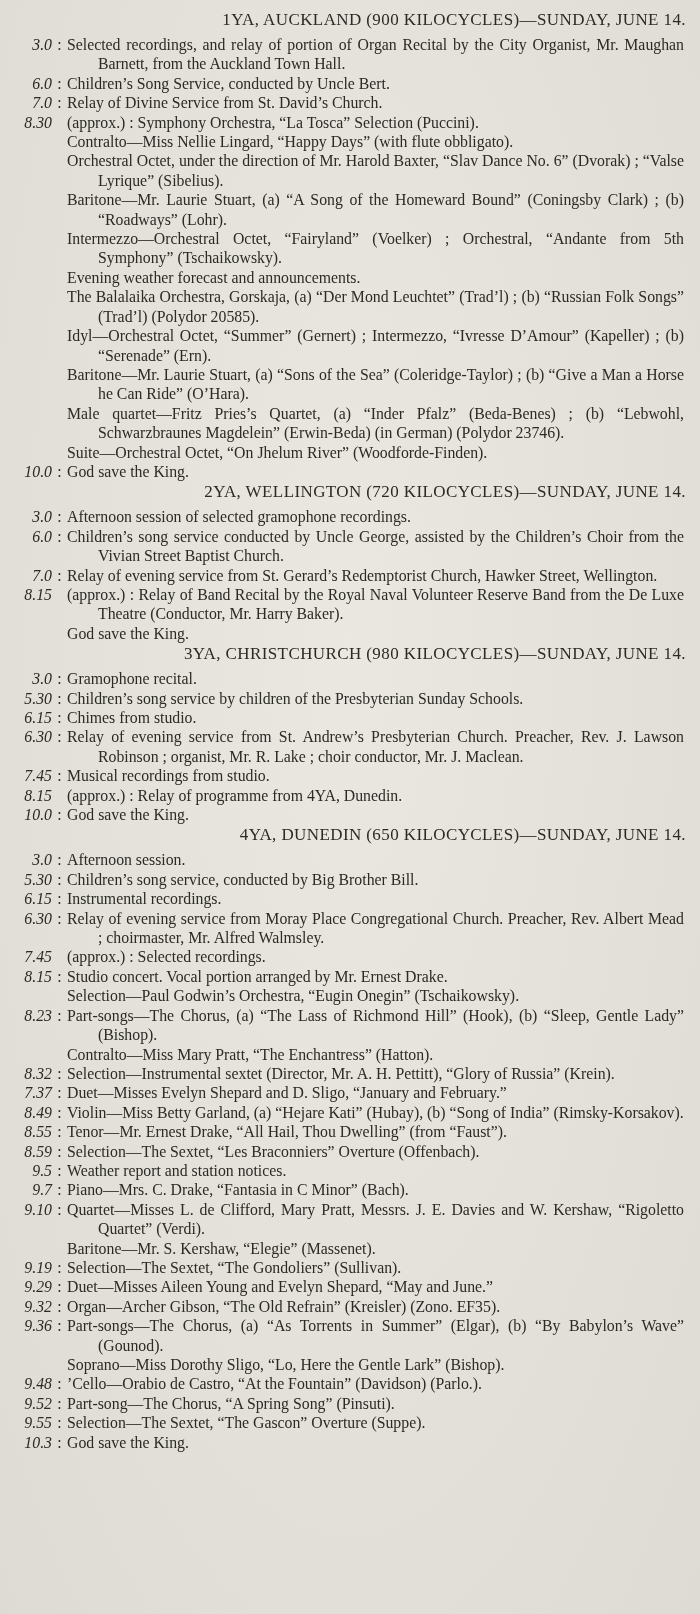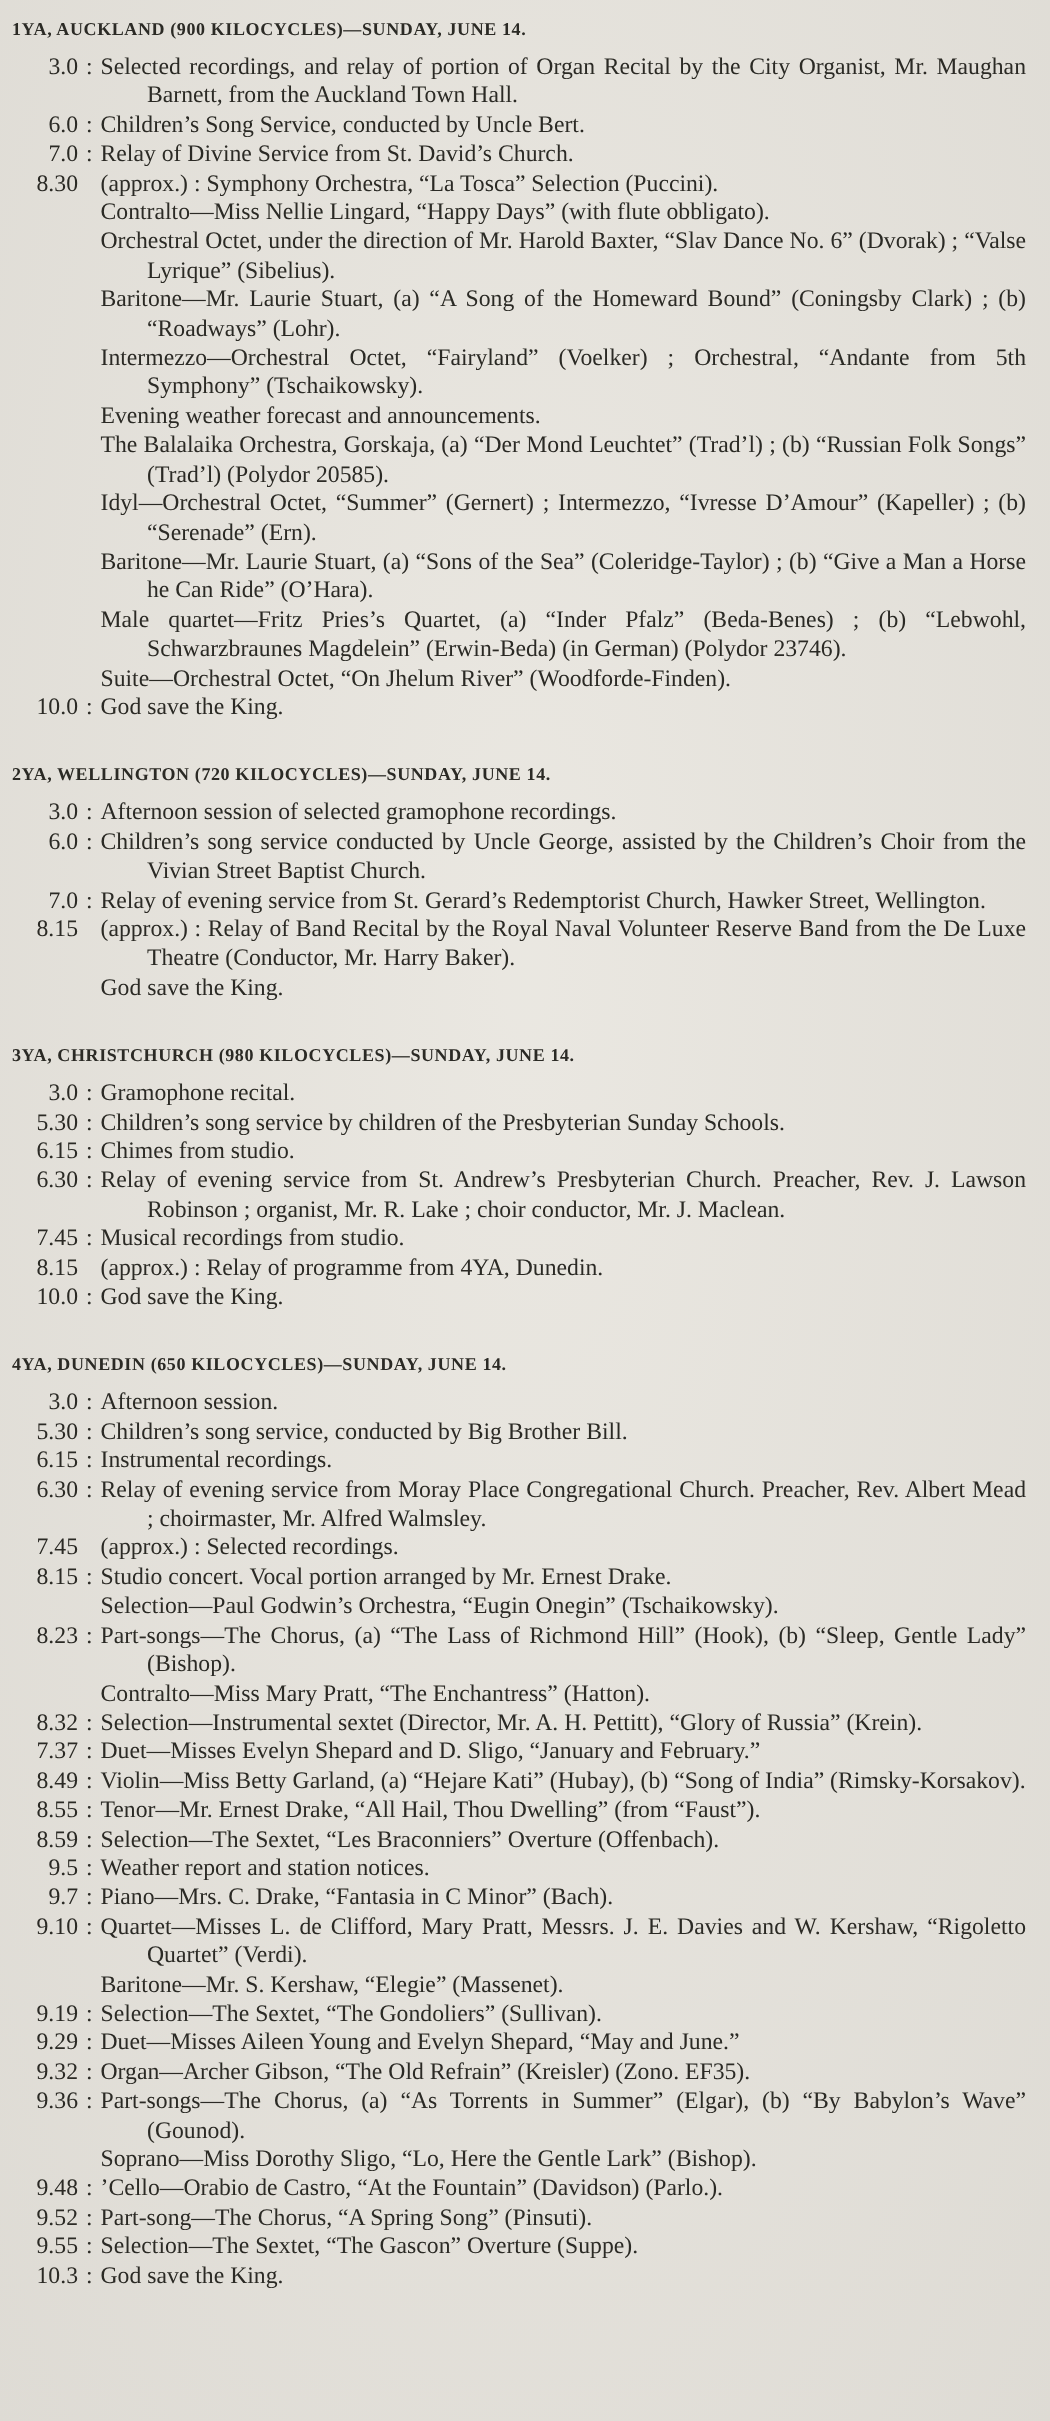--- a/index.html
+++ b/index.html
@@ -15,35 +15,36 @@
   }
   .page{
     box-sizing:border-box;
     width:700px;
     min-height:1614px;
     padding:9px 14px 12px 8px;
     background:
       radial-gradient(ellipse at 50% 40%, rgba(255,255,255,0.10), rgba(0,0,0,0.045)),
       var(--paper);
   }
-  .station + .station{margin-top:25px;}
+  .station + .station{}
   .station-header{
     margin:0 0 5px 0;
-    text-align:left;
-    font-size:12px;
-    font-weight:bold;
+    text-align:right;
+    font-size:17px;
+    font-weight:normal;
     letter-spacing:0.4px;
     line-height:21px;
   }
   .entries{font-size:15.8px;line-height:19.4px;}
   .entry{display:flex;align-items:flex-start;}
   .time{
     flex:0 0 44px;
     text-align:right;
     white-space:nowrap;
+    font-style:italic;
   }
   .sep{
     flex:0 0 15px;
     text-align:center;
   }
   .text{
     flex:1;
     text-align:justify;
     padding-left:31px;
     text-indent:-31px;

